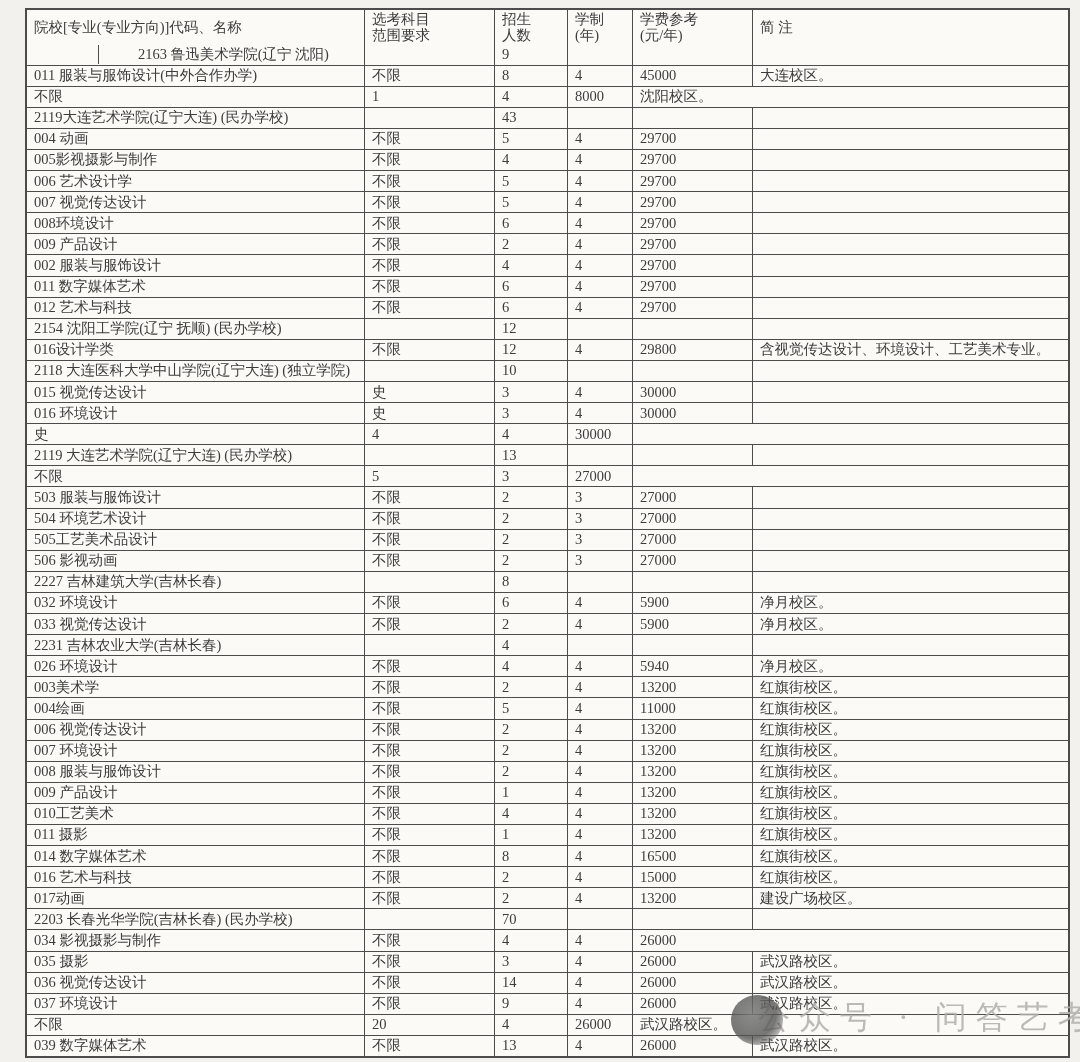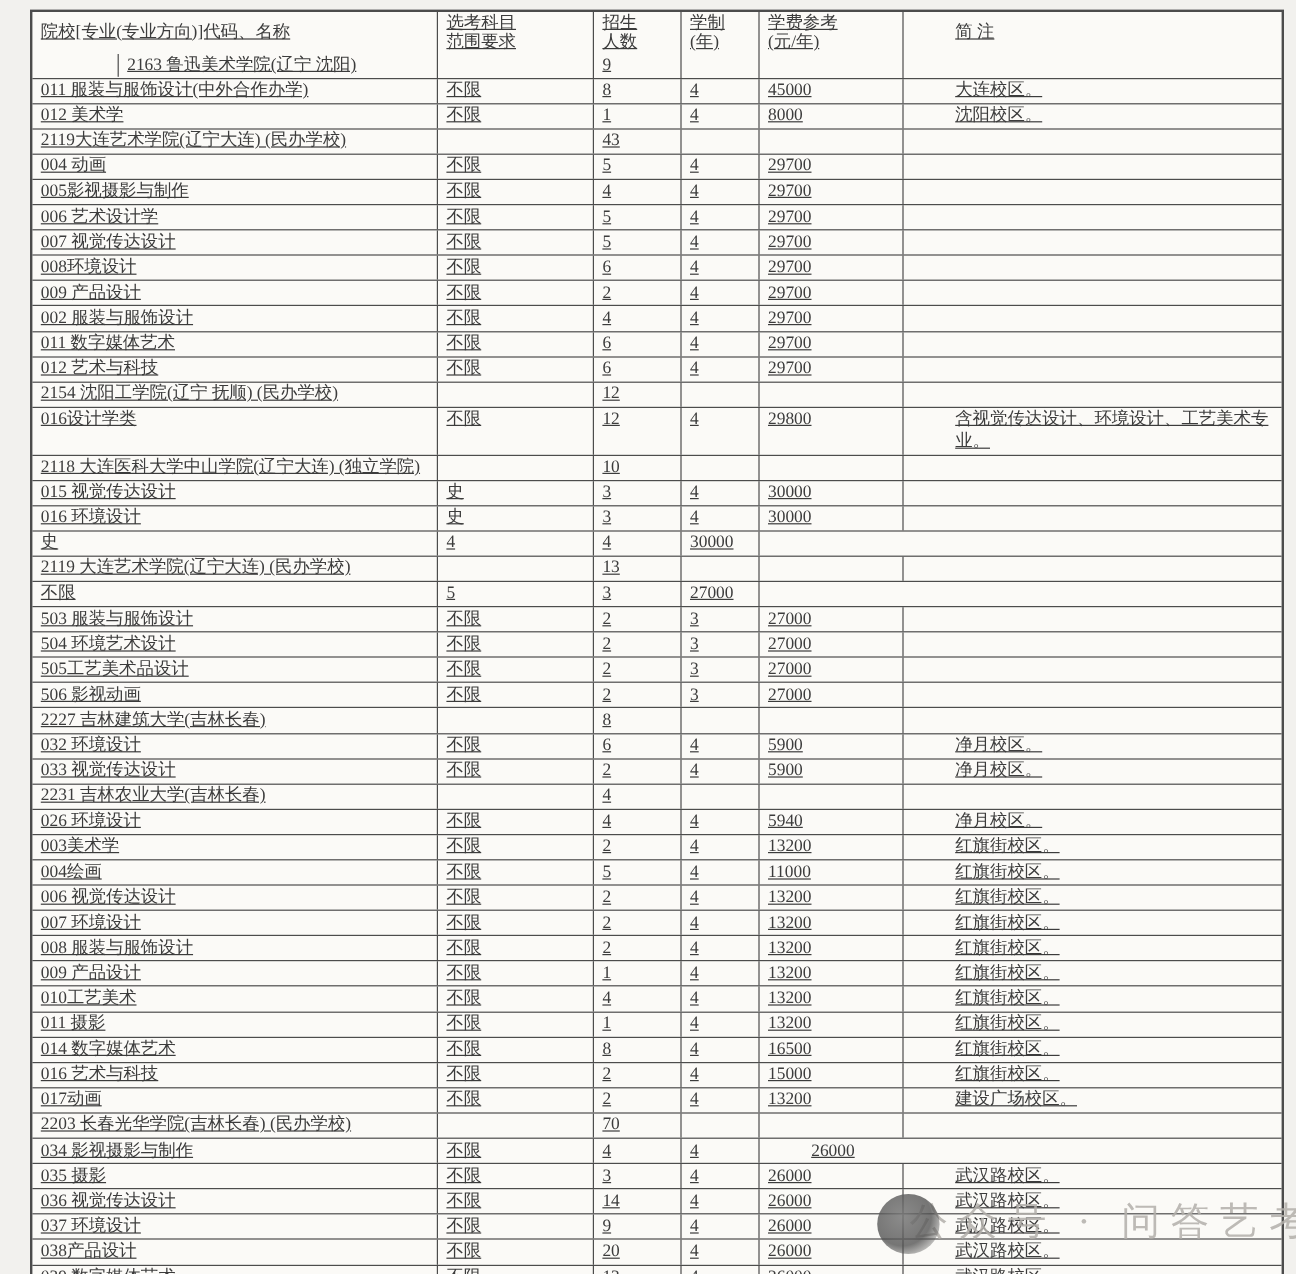--- a/index.html
+++ b/index.html
@@ -13,33 +13,32 @@
   }
   .table {
     position:absolute; left:25px; top:8px; width:1045px;
     border:2px solid #4c4c4c;
     background:#fbfaf7;
   }
   .row {
     display:grid;
     grid-template-columns:338px 130px 73px 65px 120px 1fr;
     min-height:19.55px;
-    text-decoration:underline;
   }
   .row + .row { border-top:1.5px solid #4c4c4c; }
   .c {
     border-right:1.5px solid #4c4c4c;
     padding:0.5px 5px 1px 7px;
     font-size:14.5px; line-height:18.6px;
     overflow:hidden;
   }
-  .c:last-child { border-right:none;margin-left:36px; }
+  .c:last-child { border-right:none; }
   .row.header { min-height:34px; }
   .row.header .c { display:flex; flex-direction:column; justify-content:center; line-height:16.5px; }
-  .c1-flex { display:flex; padding-left:0; }
+  .c1-flex { display:flex; padding-left:0;gap:32px; }
   .indent-spacer {
     flex:0 0 72px; align-self:stretch;
     border-right:1.5px solid #4c4c4c;
     margin-right:7px;
   }
   .wm-text {
     position:absolute; left:758px; top:996px;
     font-size:32px; letter-spacing:9px; white-space:nowrap;
     color:#b3b0ab; opacity:.85;
   }
@@ -91,21 +90,20 @@
       </div>
       <div class="row">
         <div class="c">011  服装与服饰设计(中外合作办学)</div>
         <div class="c">不限</div>
         <div class="c">8</div>
         <div class="c">4</div>
         <div class="c">45000</div>
         <div class="c">大连校区。</div>
       </div>
       <div class="row">
-        <div class="c">012  美术学</div>
         <div class="c">不限</div>
         <div class="c">1</div>
         <div class="c">4</div>
         <div class="c">8000</div>
         <div class="c">沈阳校区。</div>
       </div>
       <div class="row">
         <div class="c">2119大连艺术学院(辽宁大连) (民办学校)</div>
         <div class="c"></div>
         <div class="c">43</div>
@@ -440,21 +438,20 @@
       </div>
       <div class="row">
         <div class="c">037  环境设计</div>
         <div class="c">不限</div>
         <div class="c">9</div>
         <div class="c">4</div>
         <div class="c">26000</div>
         <div class="c">武汉路校区。</div>
       </div>
       <div class="row">
-        <div class="c">038产品设计</div>
         <div class="c">不限</div>
         <div class="c">20</div>
         <div class="c">4</div>
         <div class="c">26000</div>
         <div class="c">武汉路校区。</div>
       </div>
       <div class="row">
         <div class="c">039  数字媒体艺术</div>
         <div class="c">不限</div>
         <div class="c">13</div>

